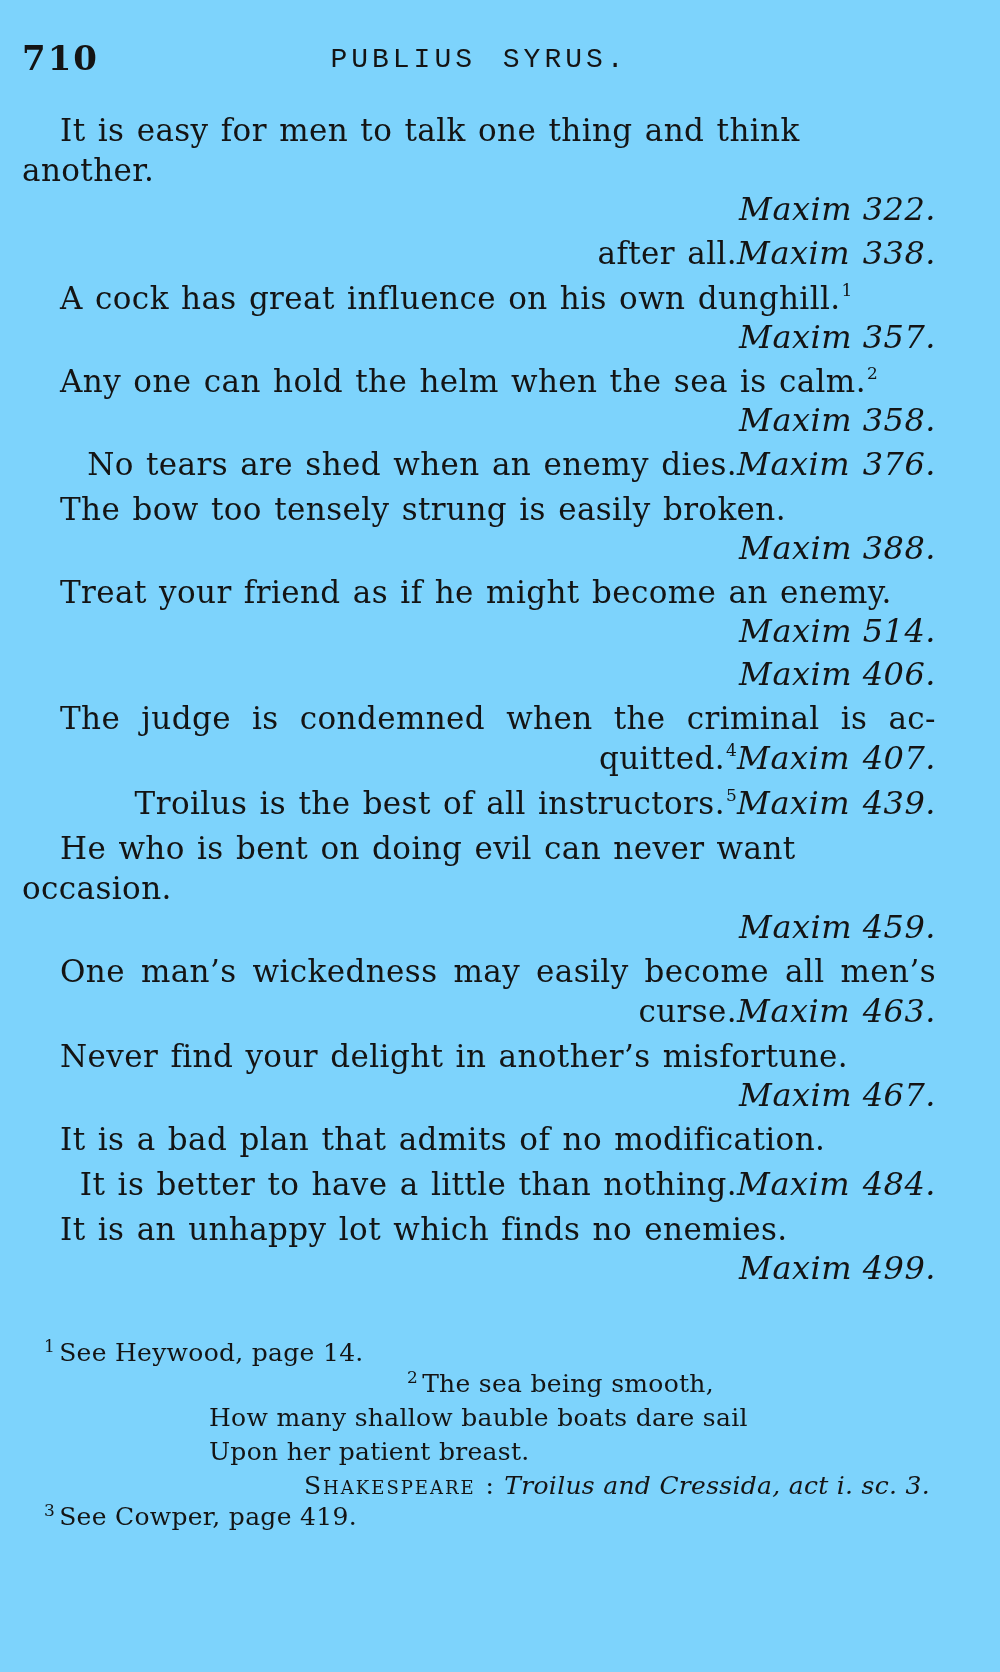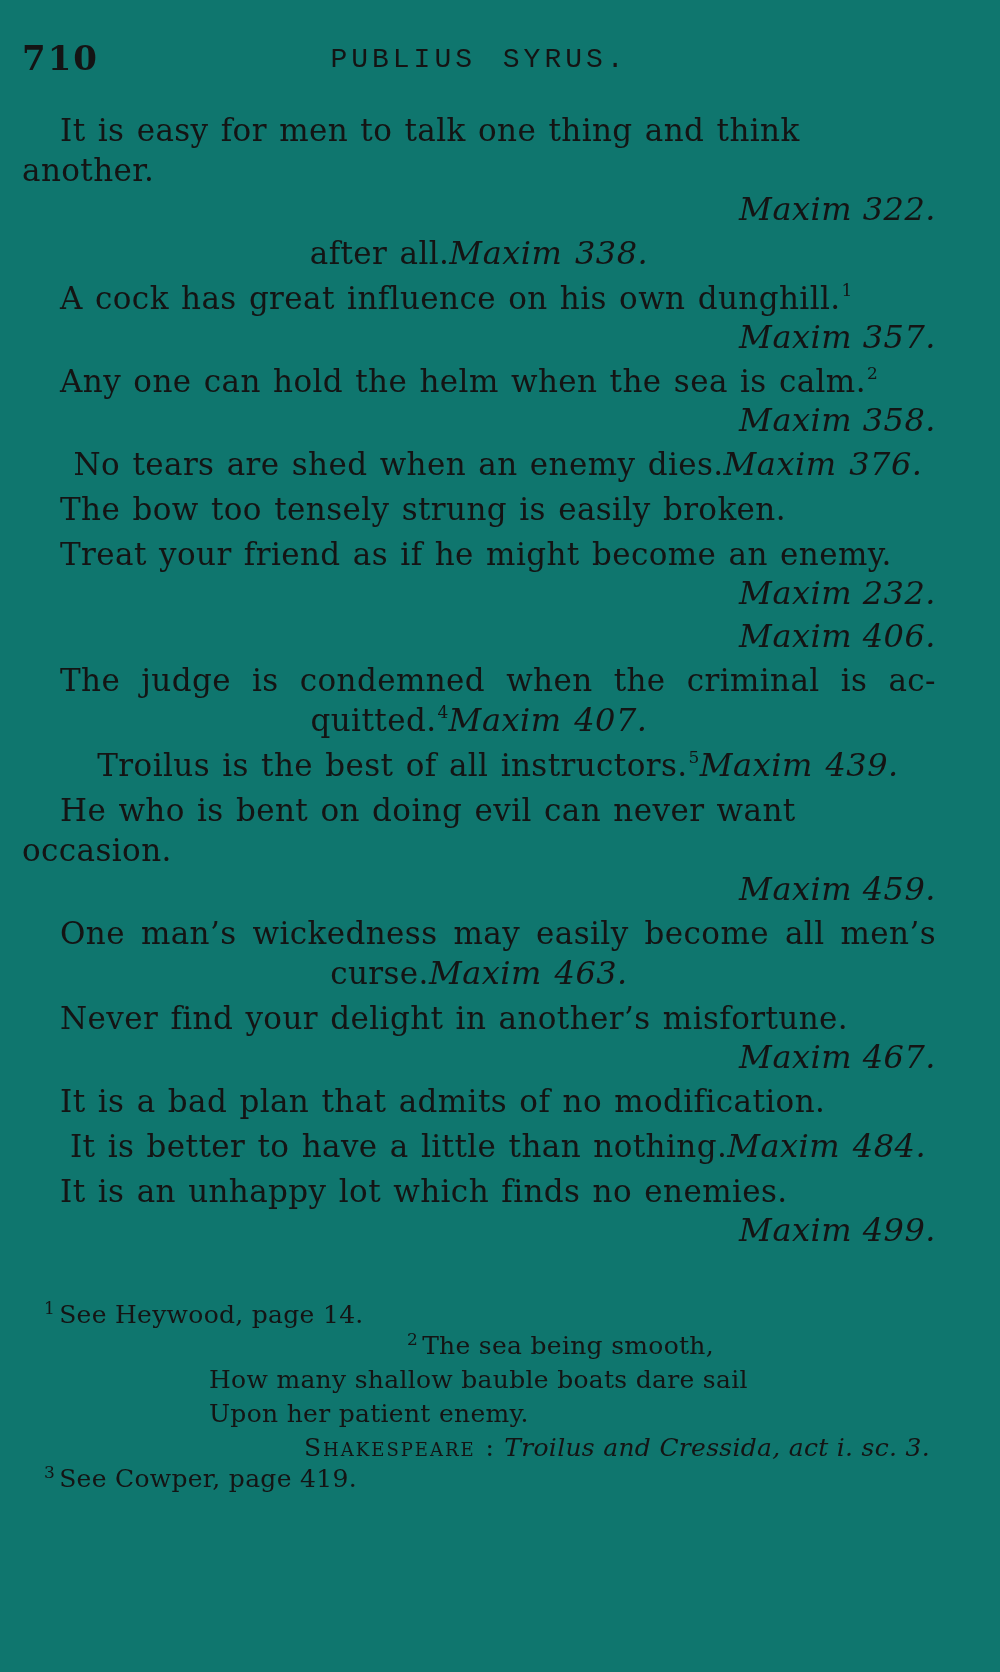--- a/index.html
+++ b/index.html
@@ -1,21 +1,21 @@
 <!DOCTYPE html>
 <html><head>
 <meta charset="utf-8">
 <style>
   html, body { margin: 0; padding: 0; background: #ffffff; }
   .page {
     position: relative;
     width: 1000px;
     height: 1672px;
     box-sizing: border-box;
-    background: #0f766e;
+    background: #7dd3fc;
     color: #141414;
     font-family: "DejaVu Serif", "Liberation Serif", serif;
     padding: 42px 64px 0 22px;
     overflow: hidden;
   }
 
   
   .header { position: relative; height: 40px; margin-bottom: 28px; }
   .pagenum {
     position: absolute; left: 0; top: -4px;
@@ -33,21 +33,21 @@
     margin: 0;
     font-size: 31px;
     line-height: 40px;
     letter-spacing: 0.4px;
     word-spacing: 2px;
   }
   .indent { text-indent: 38px; }
   .just { text-align: justify; text-align-last: justify; }
   .lastline {
     display: flex;
-    justify-content: center;
+    justify-content: flex-end;
     align-items: baseline;
   }
   .indent-span { padding-left: 38px; }
   .attr, .attr-inline {
     font-style: italic;
     font-size: 32px;
     letter-spacing: 0.5px;
   }
   .attr { display: block; margin: 0; text-align: right; line-height: 38px; }
   .attr-inline { white-space: nowrap; line-height: 40px; }
@@ -114,25 +114,26 @@
 
     <section class="maxim">
       <p class="mtext lastline">
         <span class="indent-span"><span>No tears are shed when an enemy dies.</span></span>
         <span class="attr-inline">Maxim 376.</span>
       </p>
     </section>
 
     <section class="maxim">
       <p class="mtext indent"><span>The bow too tensely strung is easily broken.</span></p>
+      <span class="attr">Maxim 388.</span>
     </section>
 
     <section class="maxim">
       <p class="mtext indent"><span>Treat your friend as if he might become an enemy.</span></p>
-      <span class="attr">Maxim 232.</span>
+      <span class="attr">Maxim 514.</span>
     </section>
 
     <section class="maxim">
       <span class="attr">Maxim 406.</span>
     </section>
 
     <section class="maxim">
       <p class="mtext indent just">The judge is condemned when the criminal is ac-</p>
       <p class="mtext lastline">
         <span><span>quitted.</span><sup class="fnref">4</sup></span>
@@ -183,21 +184,21 @@
 
   </main>
 
   <section class="footnotes">
 
     <p class="fn"><sup class="fnmark">1</sup><span>See Heywood, page 14.</span></p>
 
     <div>
       <p class="verse1"><sup class="fnmark">2</sup><span>The sea being smooth,</span></p>
       <p class="verse2">How many shallow bauble boats dare sail</p>
-      <p class="verse2">Upon her patient enemy.</p>
+      <p class="verse2">Upon her patient breast.</p>
       <p class="fn-attrib"><span class="sc">Shakespeare :</span> <i>Troilus and Cressida, act i. sc. 3.</i></p>
     </div>
 
     <p class="fn"><sup class="fnmark">3</sup><span>See Cowper, page 419.</span></p>
 
   </section>
 
 </div>
 
 </body></html>

